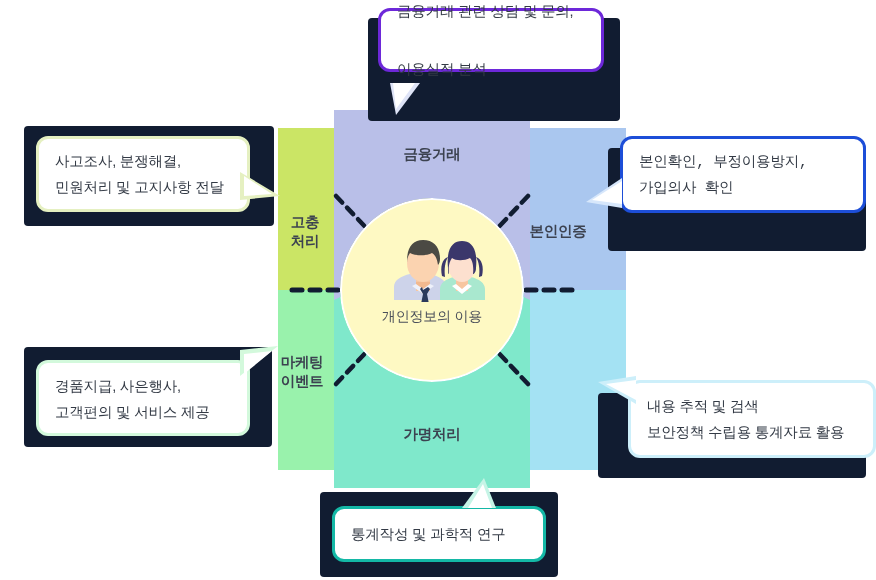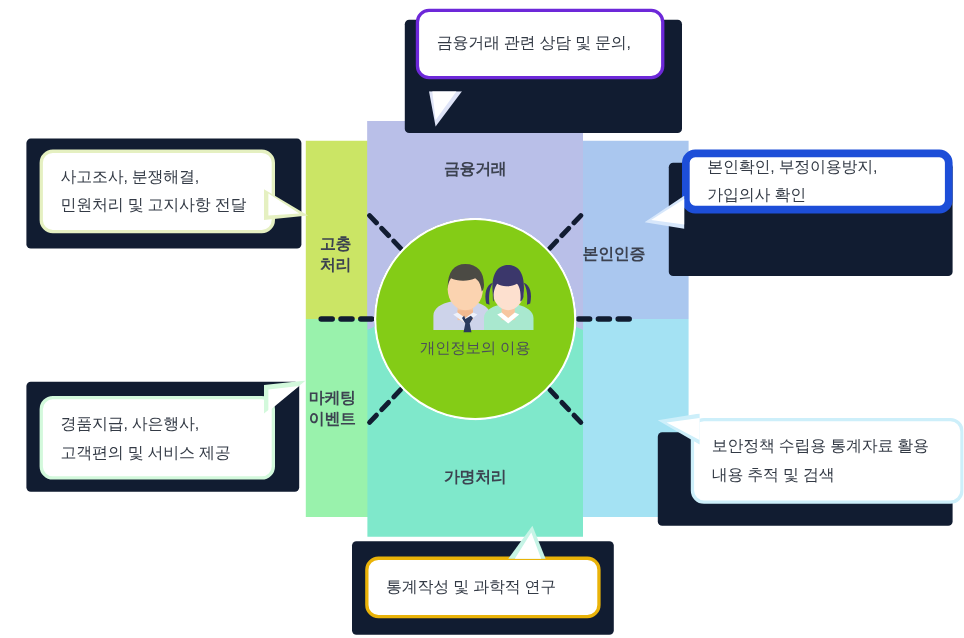--- a/index.html
+++ b/index.html
@@ -39,21 +39,21 @@
   }
 
   
   #wheel{position:absolute;left:0;top:0;width:876px;height:580px;}
 
   
   #center{
     position:absolute;
     left:342px;top:200px;
     width:180px;height:180px;
-    background:#84cc16;
+    background:#fef9c3;
     border-radius:50%;
     display:flex;flex-direction:column;
     align-items:center;justify-content:flex-start;
     padding-top:30px;
     box-sizing:border-box;
   }
   #center-label{
     font-size:14px;color:#4a4f5a;font-weight:400;
     margin-top:6px;letter-spacing:-0.2px;
   }
@@ -144,57 +144,58 @@
 이벤트</div>
 
   <div class="seg-label" style="left:262px;top:213px;width:86px;">고충
 처리</div>
 
   <div class="callout">
     <div class="shadow-frame" style="left:368px;top:18px;width:252px;height:103px;"></div>
     <div class="bubble" style="left:378px;top:8px;width:226px;height:64px;
          border:3px solid #6d28d9;gap:32px;">
       <div class="line">금융거래 관련 상담 및 문의,</div>
+      <div class="line">이용실적 분석</div>
     </div>
     <svg style="position:absolute;left:390px;top:83px;" width="36" height="34">
       <polygon points="0,0 30,0 6,32" fill="#dfe4f7"></polygon>
       <polygon points="3,0 25,0 6,26" fill="#ffffff"></polygon>
     </svg>
   </div>
 
   <div class="callout">
     <div class="shadow-frame" style="left:608px;top:148px;width:258px;height:103px;"></div>
-    <div class="bubble" style="left:620px;top:136px;width:246px;height:58px;
-         border:7px solid #1d4ed8;">
+    <div class="bubble" style="left:620px;top:136px;width:246px;height:77px;
+         border:3px solid #1d4ed8;font-family:Liberation Mono, monospace;">
       <div class="line">본인확인, 부정이용방지,</div>
       <div class="line">가입의사 확인</div>
     </div>
     <svg style="position:absolute;left:586px;top:178px;" width="38" height="36">
       <polygon points="36,0 36,30 0,24" fill="#d7e7fb"></polygon>
       <polygon points="36,3 36,26 6,22" fill="#ffffff"></polygon>
     </svg>
   </div>
 
   <div class="callout">
     <div class="shadow-frame" style="left:598px;top:393px;width:268px;height:85px;"></div>
     <div class="bubble" style="left:628px;top:380px;width:248px;height:78px;
          border:3px solid #cdeffa;">
+      <div class="line">내용 추적 및 검색</div>
       <div class="line">보안정책 수립용 통계자료 활용</div>
-      <div class="line">내용 추적 및 검색</div>
     </div>
     <svg style="position:absolute;left:598px;top:376px;" width="40" height="34">
       <polygon points="38,0 38,28 0,6" fill="#cdeffa"></polygon>
       <polygon points="38,4 38,24 8,8" fill="#ffffff"></polygon>
     </svg>
   </div>
 
   <div class="callout">
     <div class="shadow-frame" style="left:320px;top:492px;width:238px;height:85px;"></div>
     <div class="bubble" style="left:332px;top:506px;width:214px;height:56px;
-         border:3px solid #eab308;">
+         border:3px solid #14b8a6;">
       <div class="line">통계작성 및 과학적 연구</div>
     </div>
     <svg style="position:absolute;left:462px;top:478px;" width="38" height="34">
       <polygon points="0,30 34,30 22,0" fill="#c6f4e6"></polygon>
       <polygon points="6,30 30,30 21,6" fill="#ffffff"></polygon>
     </svg>
   </div>
 
   <div class="callout">
     <div class="shadow-frame" style="left:24px;top:347px;width:248px;height:100px;"></div>

